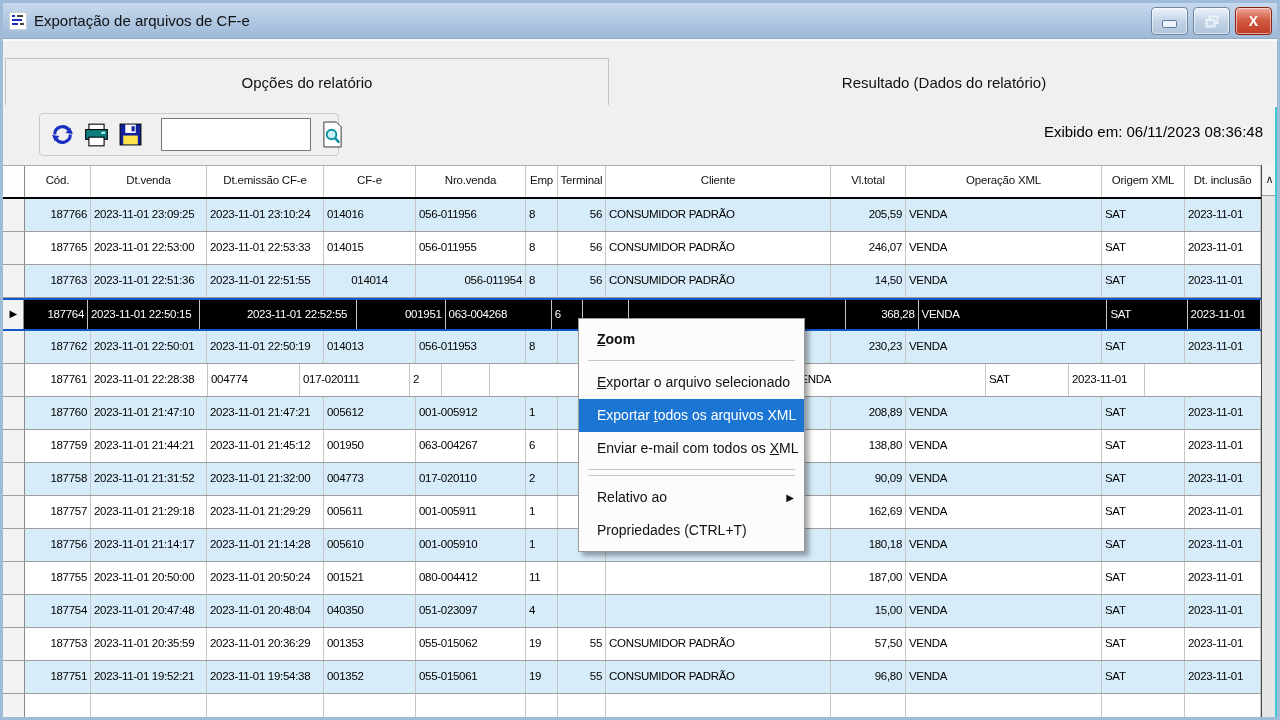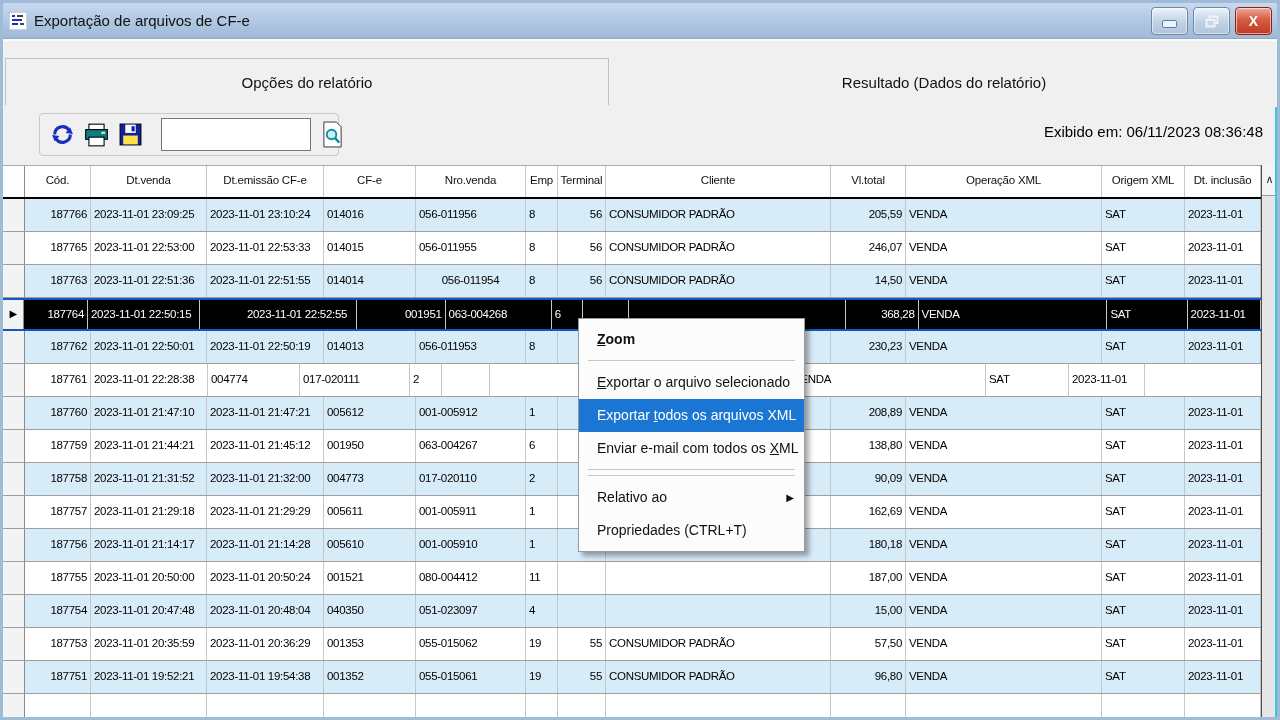--- a/index.html
+++ b/index.html
@@ -177,22 +177,22 @@
           <div class="cell" style="width: 75px; text-align: right;">246,07</div>
           <div class="cell" style="width: 196px; text-align: left;">VENDA</div>
           <div class="cell" style="width: 83px; text-align: left;">SAT</div>
           <div class="cell" style="width: 76px; text-align: left;">2023-11-01</div>
         </div>
         <div class="row alt">
           <div class="cell gutter" style="width: 22px; text-align: center;"></div>
           <div class="cell" style="width: 66px; text-align: right;">187763</div>
           <div class="cell" style="width: 116px; text-align: left;">2023-11-01 22:51:36</div>
           <div class="cell" style="width: 117px; text-align: left;">2023-11-01 22:51:55</div>
-          <div class="cell" style="width: 92px; text-align: left;">014014</div>
-          <div class="cell" style="width: 110px; text-align: center;">056-011954</div>
+          <div class="cell" style="width: 92px; text-align: center;">014014</div>
+          <div class="cell" style="width: 110px; text-align: right;">056-011954</div>
           <div class="cell" style="width: 32px; text-align: left;">8</div>
           <div class="cell" style="width: 48px; text-align: right;">56</div>
           <div class="cell" style="width: 225px; text-align: left;">CONSUMIDOR PADRÃO</div>
           <div class="cell" style="width: 75px; text-align: right;">14,50</div>
           <div class="cell" style="width: 196px; text-align: left;">VENDA</div>
           <div class="cell" style="width: 83px; text-align: left;">SAT</div>
           <div class="cell" style="width: 76px; text-align: left;">2023-11-01</div>
         </div>
         <div class="row sel">
           <div class="cell gutter" style="width: 22px; text-align: center;">▶</div>

